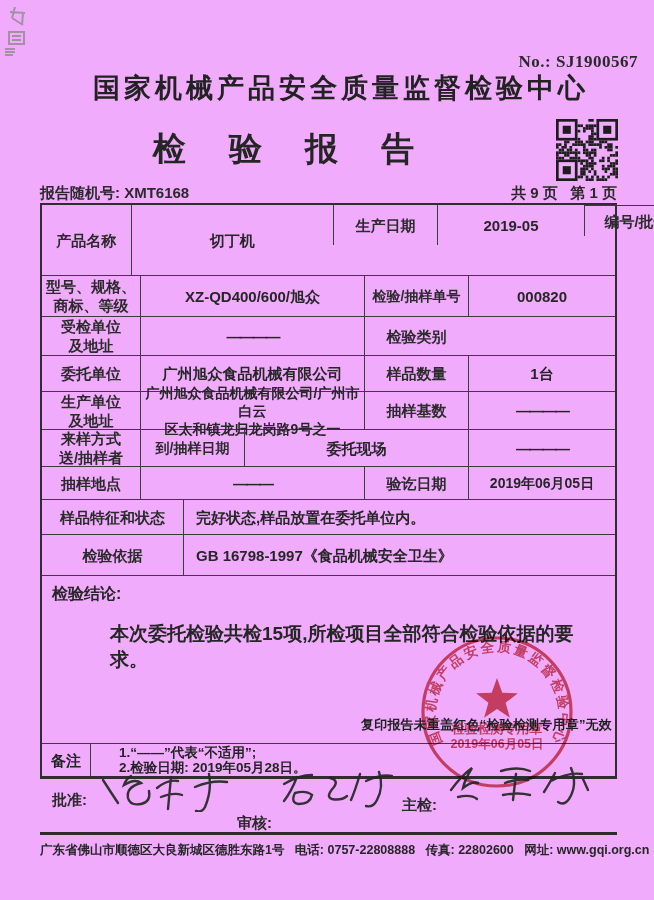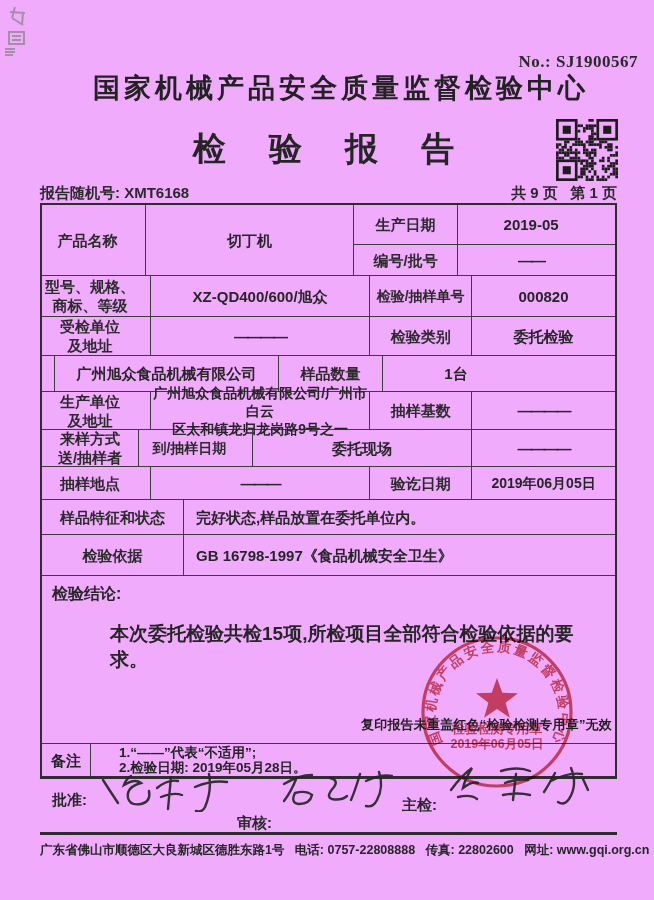--- a/index.html
+++ b/index.html
@@ -6,37 +6,37 @@
   .page{position:relative;width:654px;height:900px;background:#f0abfc;margin:0 auto;
         font-family:"Liberation Sans",sans-serif;color:#242424;overflow:hidden;}
   .abs{position:absolute;}
 
   
   .doc-no{top:52px;right:16px;font-family:"Liberation Serif",serif;font-size:17px;
           font-weight:700;letter-spacing:.5px;color:#2a2a2a;}
   .org-title{top:70px;left:0;width:654px;text-align:center;padding-left:28px;box-sizing:border-box;
              font-size:27px;font-weight:700;letter-spacing:4px;color:#222;}
   .report-title{top:127px;left:0;width:584px;text-align:center;
-                font-size:33px;font-weight:700;letter-spacing:17px;color:#252525;margin-left:40px;}
+                font-size:33px;font-weight:700;letter-spacing:17px;color:#252525;}
   .qr-box{top:119px;left:556px;width:62px;height:62px;}
   .meta-row{top:184px;left:40px;width:577px;display:flex;justify-content:space-between;
             font-size:15px;font-weight:700;color:#2a2a2a;white-space:pre;}
 
   
   .tbl{top:203px;left:40px;width:577px;border:2px solid #2e2e2e;border-bottom-width:3px;
        box-sizing:border-box;background:transparent;}
   .row{display:flex;border-top:1.5px solid #3c3c3c;}
   .row.first{border-top:0;}
   .c{display:flex;flex-direction:column;align-items:center;justify-content:center;
      text-align:center;box-sizing:border-box;font-size:15px;line-height:19px;}
   .lab{font-weight:700;color:#2b2b2b;}
   .val{font-weight:600;color:#262626;}
   .bl{border-left:1.5px solid #3c3c3c;}
-  .c1{width:98px;} .c2{width:224px;margin-left:12px;} .c3{width:104px;} .c4{width:147px;}
-  .sub{width:282px;display:flex;flex-direction:column;}
+  .c1{width:98px;} .c2{width:224px;} .c3{width:104px;} .c4{width:147px;}
+  .sub{width:282px;display:flex;flex-direction:row;}
   .subrow{display:flex;}
   .subrow+.subrow{border-top:1.5px solid #3c3c3c;}
   .s3{width:104px;} .s4{width:147px;}
   .h70{height:70px;} .h40{height:40px;} .h38{height:38px;} .h35{height:35px;}
   .h37{height:37px;} .h36{height:36px;} .h32{height:32px;} .h34{height:34px;} .h30{height:30px;}
   .cw1{width:141px;} .cw2{width:432px;align-items:flex-start;justify-content:center;
        text-align:left;padding-left:12px;}
   .small{font-size:14px;line-height:18px;}
   .dash{letter-spacing:-2px;font-weight:700;}
 
@@ -291,24 +291,24 @@
       <div class="c c4 val bl">000820</div>
     </div>
 
     <div class="row h38">
       <div class="c c1 lab">
         <span>受检单位</span>
         <span>及地址</span>
       </div>
       <div class="c c2 val bl dash">————</div>
       <div class="c c3 lab bl">检验类别</div>
-      <div class="c c4 val bl">委托检验</div>
     </div>
 
     <div class="row h35">
+      <div class="c c1 lab">委托单位</div>
       <div class="c c2 val bl">广州旭众食品机械有限公司</div>
       <div class="c c3 lab bl">样品数量</div>
       <div class="c c4 val bl">1台</div>
     </div>
 
     <div class="row h37">
       <div class="c c1 lab">
         <span>生产单位</span>
         <span>及地址</span>
       </div>

